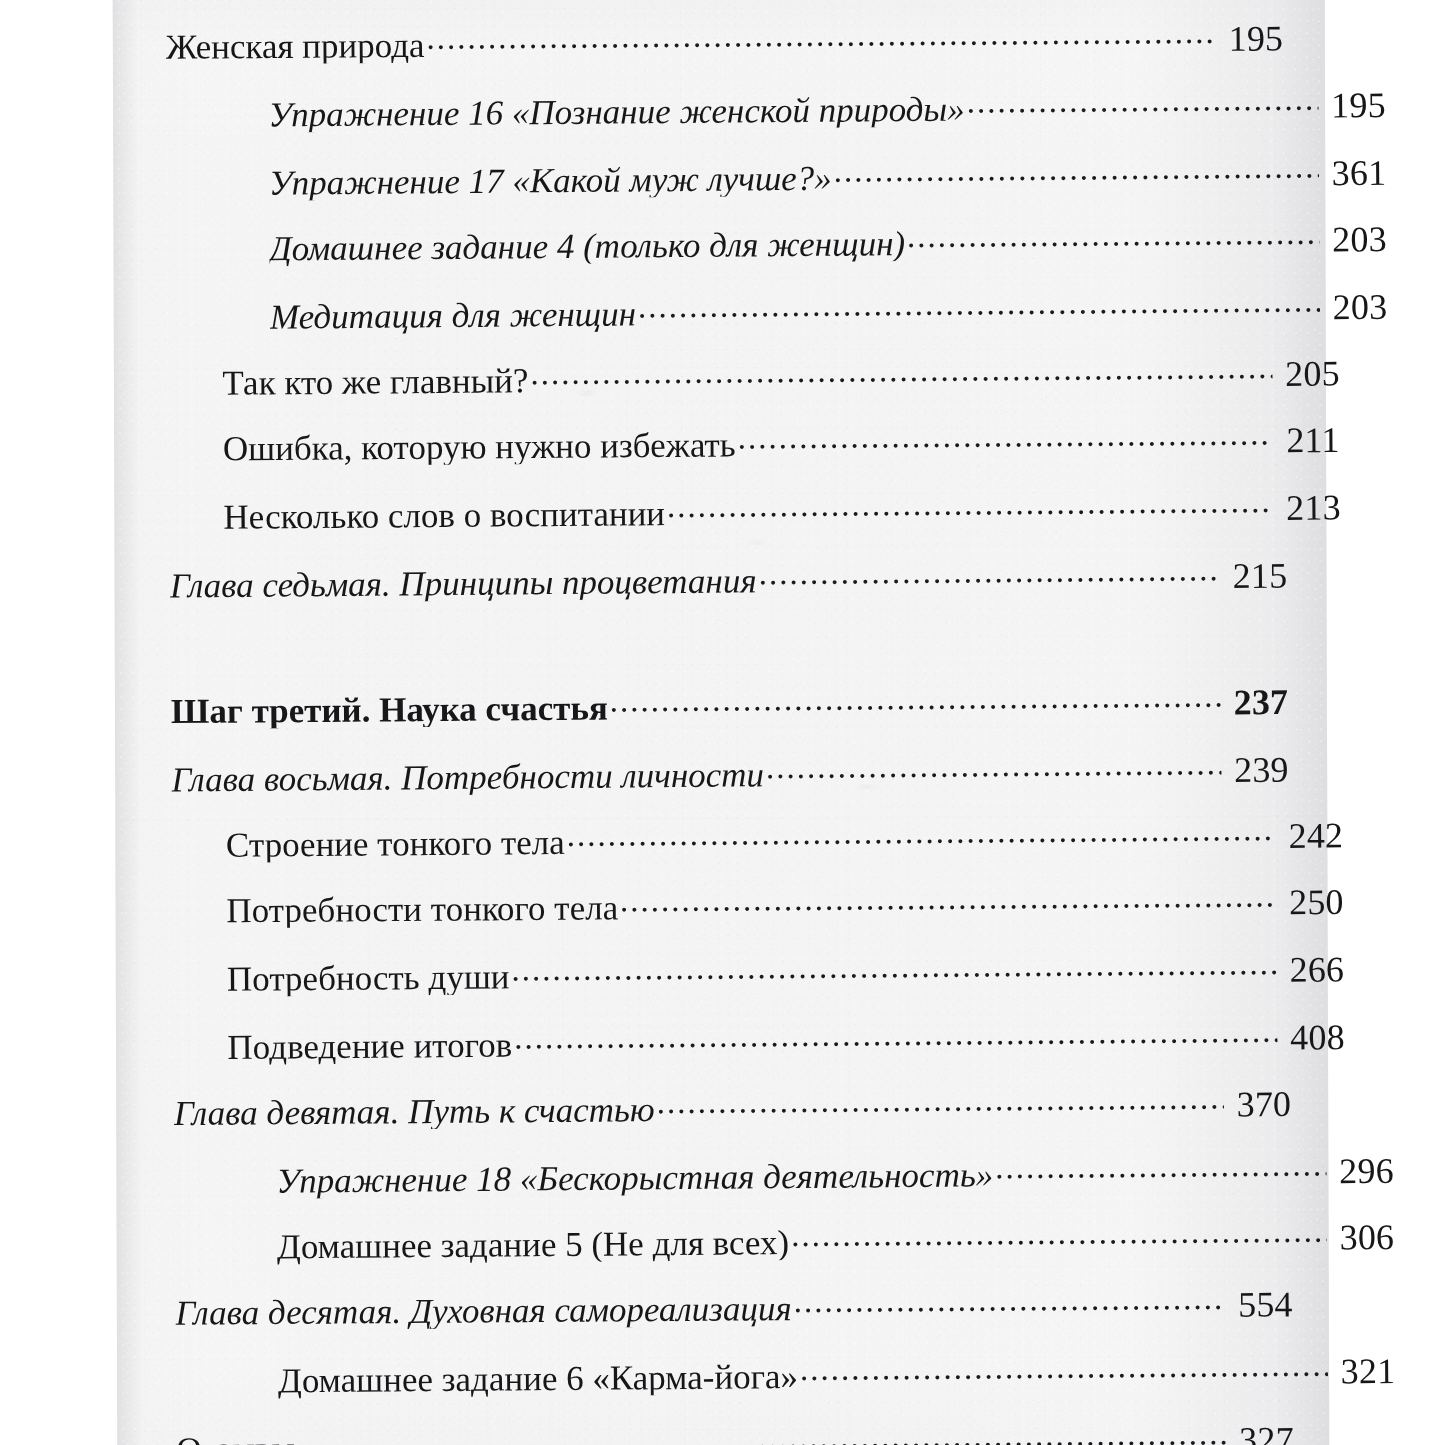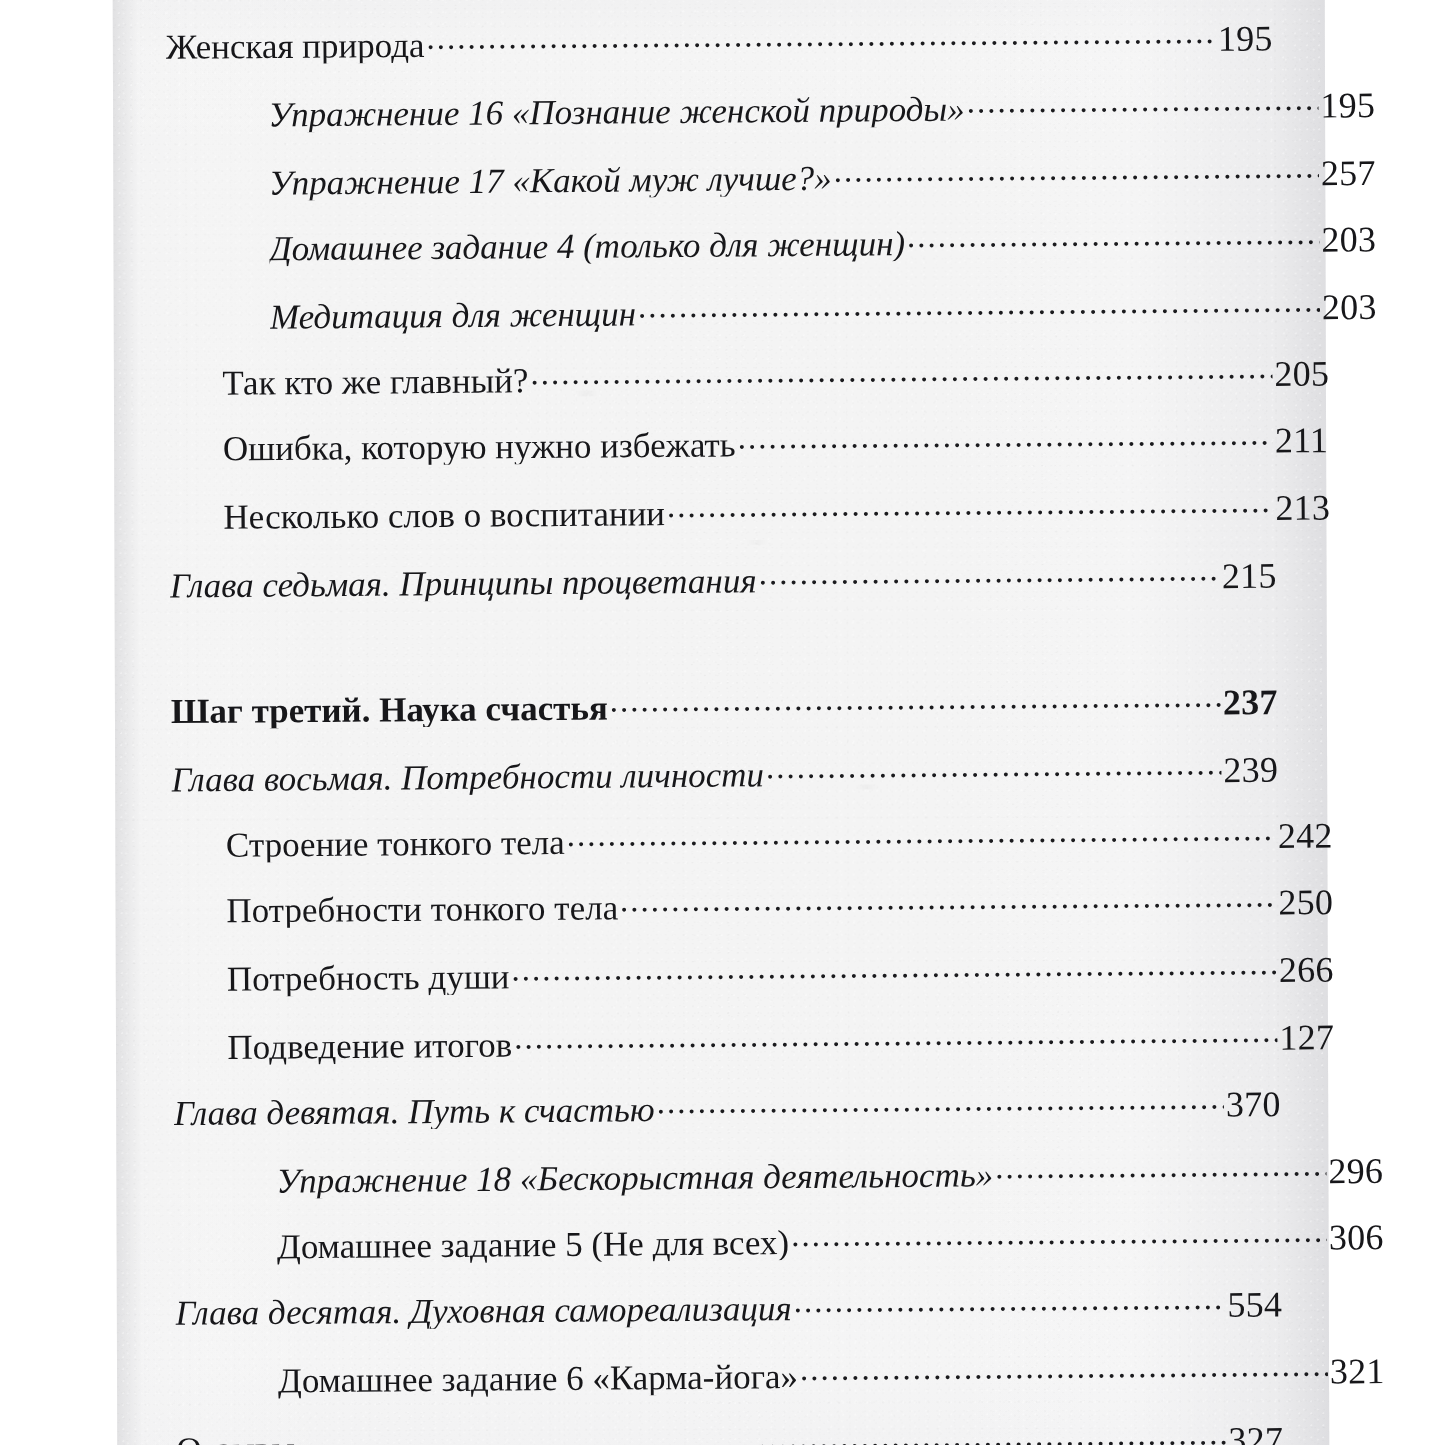--- a/index.html
+++ b/index.html
@@ -118,21 +118,21 @@
     left: 0;
     bottom: 0.07em;
     white-space: nowrap;
     letter-spacing: 2.0px;
     font-size: 33px;
     color: #1a1a1d;
   }
 
   .entry-page {
     flex: 0 0 auto;
-    text-align: left;
+    text-align: center;
     min-width: 76px;
     font-size: 36px;
     letter-spacing: 0.2px;
   }
 
   
   .lvl-0 { padding-left: 0px;  }
   .lvl-1 { padding-left: 54px; }
   .lvl-2 { padding-left: 102px; }
 
@@ -167,21 +167,21 @@
           <span class="entry-page">195</span>
         </div>
         <div class="toc-entry lvl-2 st-italic drift-1">
           <span class="entry-title">Упражнение 16 «Познание женской природы»</span>
           <span class="leader"></span>
           <span class="entry-page">195</span>
         </div>
         <div class="toc-entry lvl-2 st-italic drift-2">
           <span class="entry-title">Упражнение 17 «Какой муж лучше?»</span>
           <span class="leader"></span>
-          <span class="entry-page">257</span>
+          <span class="entry-page">361</span>
         </div>
         <div class="toc-entry lvl-2 st-italic drift-3">
           <span class="entry-title">Домашнее задание 4 (только для женщин)</span>
           <span class="leader"></span>
           <span class="entry-page">203</span>
         </div>
         <div class="toc-entry lvl-2 st-italic drift-2">
           <span class="entry-title">Медитация для женщин</span>
           <span class="leader"></span>
           <span class="entry-page">203</span>
@@ -227,21 +227,21 @@
           <span class="entry-page">250</span>
         </div>
         <div class="toc-entry lvl-1 drift-1">
           <span class="entry-title">Потребность души</span>
           <span class="leader"></span>
           <span class="entry-page">266</span>
         </div>
         <div class="toc-entry lvl-1 drift-2">
           <span class="entry-title">Подведение итогов</span>
           <span class="leader"></span>
-          <span class="entry-page">127</span>
+          <span class="entry-page">408</span>
         </div>
         <div class="toc-entry lvl-0 st-italic drift-3">
           <span class="entry-title">Глава девятая. Путь к счастью</span>
           <span class="leader"></span>
           <span class="entry-page">370</span>
         </div>
         <div class="toc-entry lvl-2 st-italic drift-2">
           <span class="entry-title">Упражнение 18 «Бескорыстная деятельность»</span>
           <span class="leader"></span>
           <span class="entry-page">296</span>

